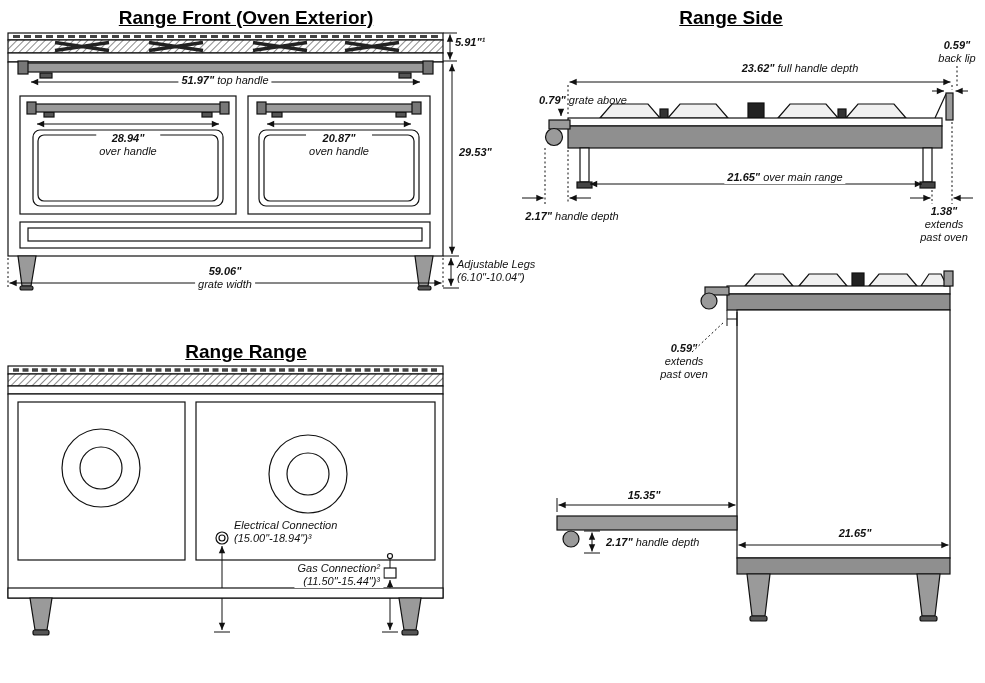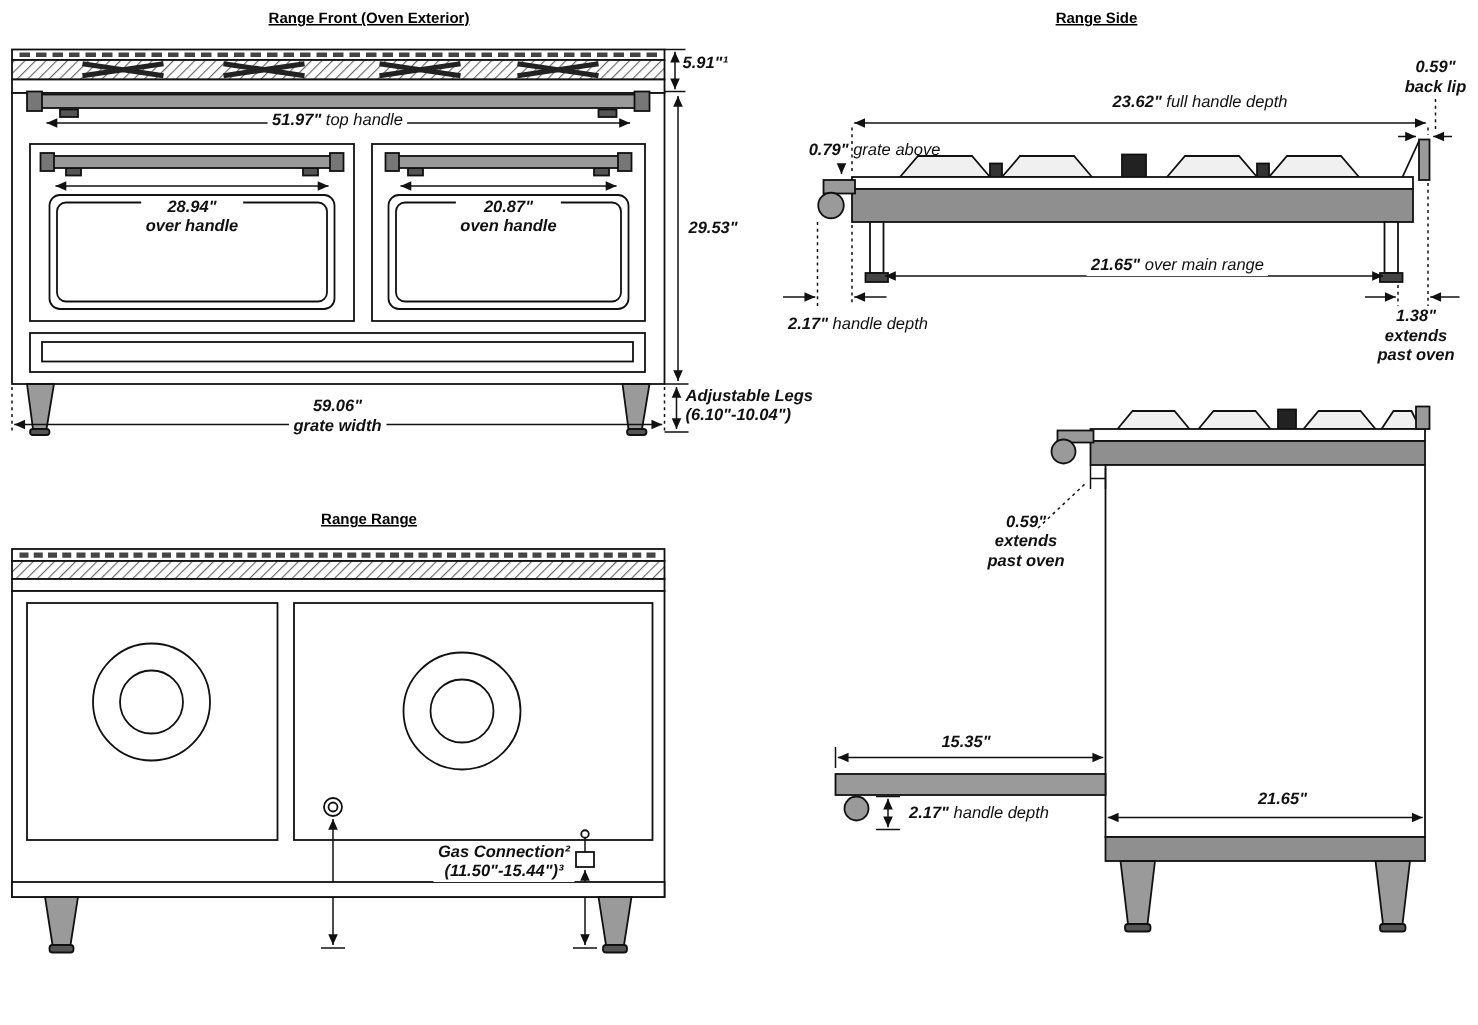--- a/index.html
+++ b/index.html
@@ -2,26 +2,26 @@
 <html><head>
 <meta charset="utf-8">
 <style>
   * { margin:0; padding:0; box-sizing:border-box; }
   html,body { background:#fff; }
   body { width:985px; height:683px; position:relative; font-family:"Liberation Sans", sans-serif; color:#111; overflow:hidden; }
   .canvas { position:absolute; left:0; top:0; width:985px; height:683px; background:#fff; }
   svg.art { position:absolute; left:0; top:0; }
   .lbl { position:absolute; font-style:italic; font-size:11px; line-height:1.2; color:#111; text-align:center; white-space:nowrap; }
   .lbl .num { font-weight:700; }
-  .stack span { display:block;font-weight:bold; }
+  .stack span { display:block; }
   .bg { background:#fff; padding:0 3px; }
   .center { transform:translateX(-50%); }
-  .rightal { transform:translateX(-100%); }
+  .rightal { transform:translateX(-100%); text-align:right; }
   .leftal { text-align:left; }
-  .title { font-style:normal; font-weight:700; font-size:10px; text-decoration:underline; color:#000; }
+  .title { font-style:normal; font-weight:700; font-size:19px; text-decoration:underline; color:#000; }
   .foot { position:absolute; left:488px; top:654px; width:489px; display:flex; justify-content:space-between; font-style:italic; font-size:10.5px; }
 </style>
 </head>
 <body>
 
 <div class="canvas">
 
 <svg class="art" width="985" height="683" viewBox="0 0 985 683">
   <defs>
     <marker id="arrE" viewBox="0 0 10 10" refX="9.5" refY="5" markerWidth="8" markerHeight="8" orient="auto">
@@ -225,19 +225,23 @@
 <div class="lbl center stack" style="left:684px;top:342px">
       <span class="num">0.59"</span>
       <span>extends</span>
       <span>past oven</span>
     </div>
 <div class="lbl center" style="left:644px;top:489px"><span class="num">15.35"</span></div>
 <div class="lbl leftal" style="left:606px;top:536px"><span class="num">2.17"</span> <span>handle depth</span></div>
 <div class="lbl center" style="left:855px;top:527px"><span class="num">21.65"</span></div>
 
 <div class="lbl title center" style="left:246px;top:341px">Range Range</div>
+<div class="lbl leftal stack" style="left:234px;top:519px">
+      <span>Electrical Connection</span>
+      <span>(15.00"-18.94")³</span>
+    </div>
 <div class="lbl rightal stack bg" style="left:383px;top:562px">
       <span>Gas Connection²</span>
       <span>(11.50"-15.44")³</span>
     </div>
 
 
 </div>
 
 </body></html>

